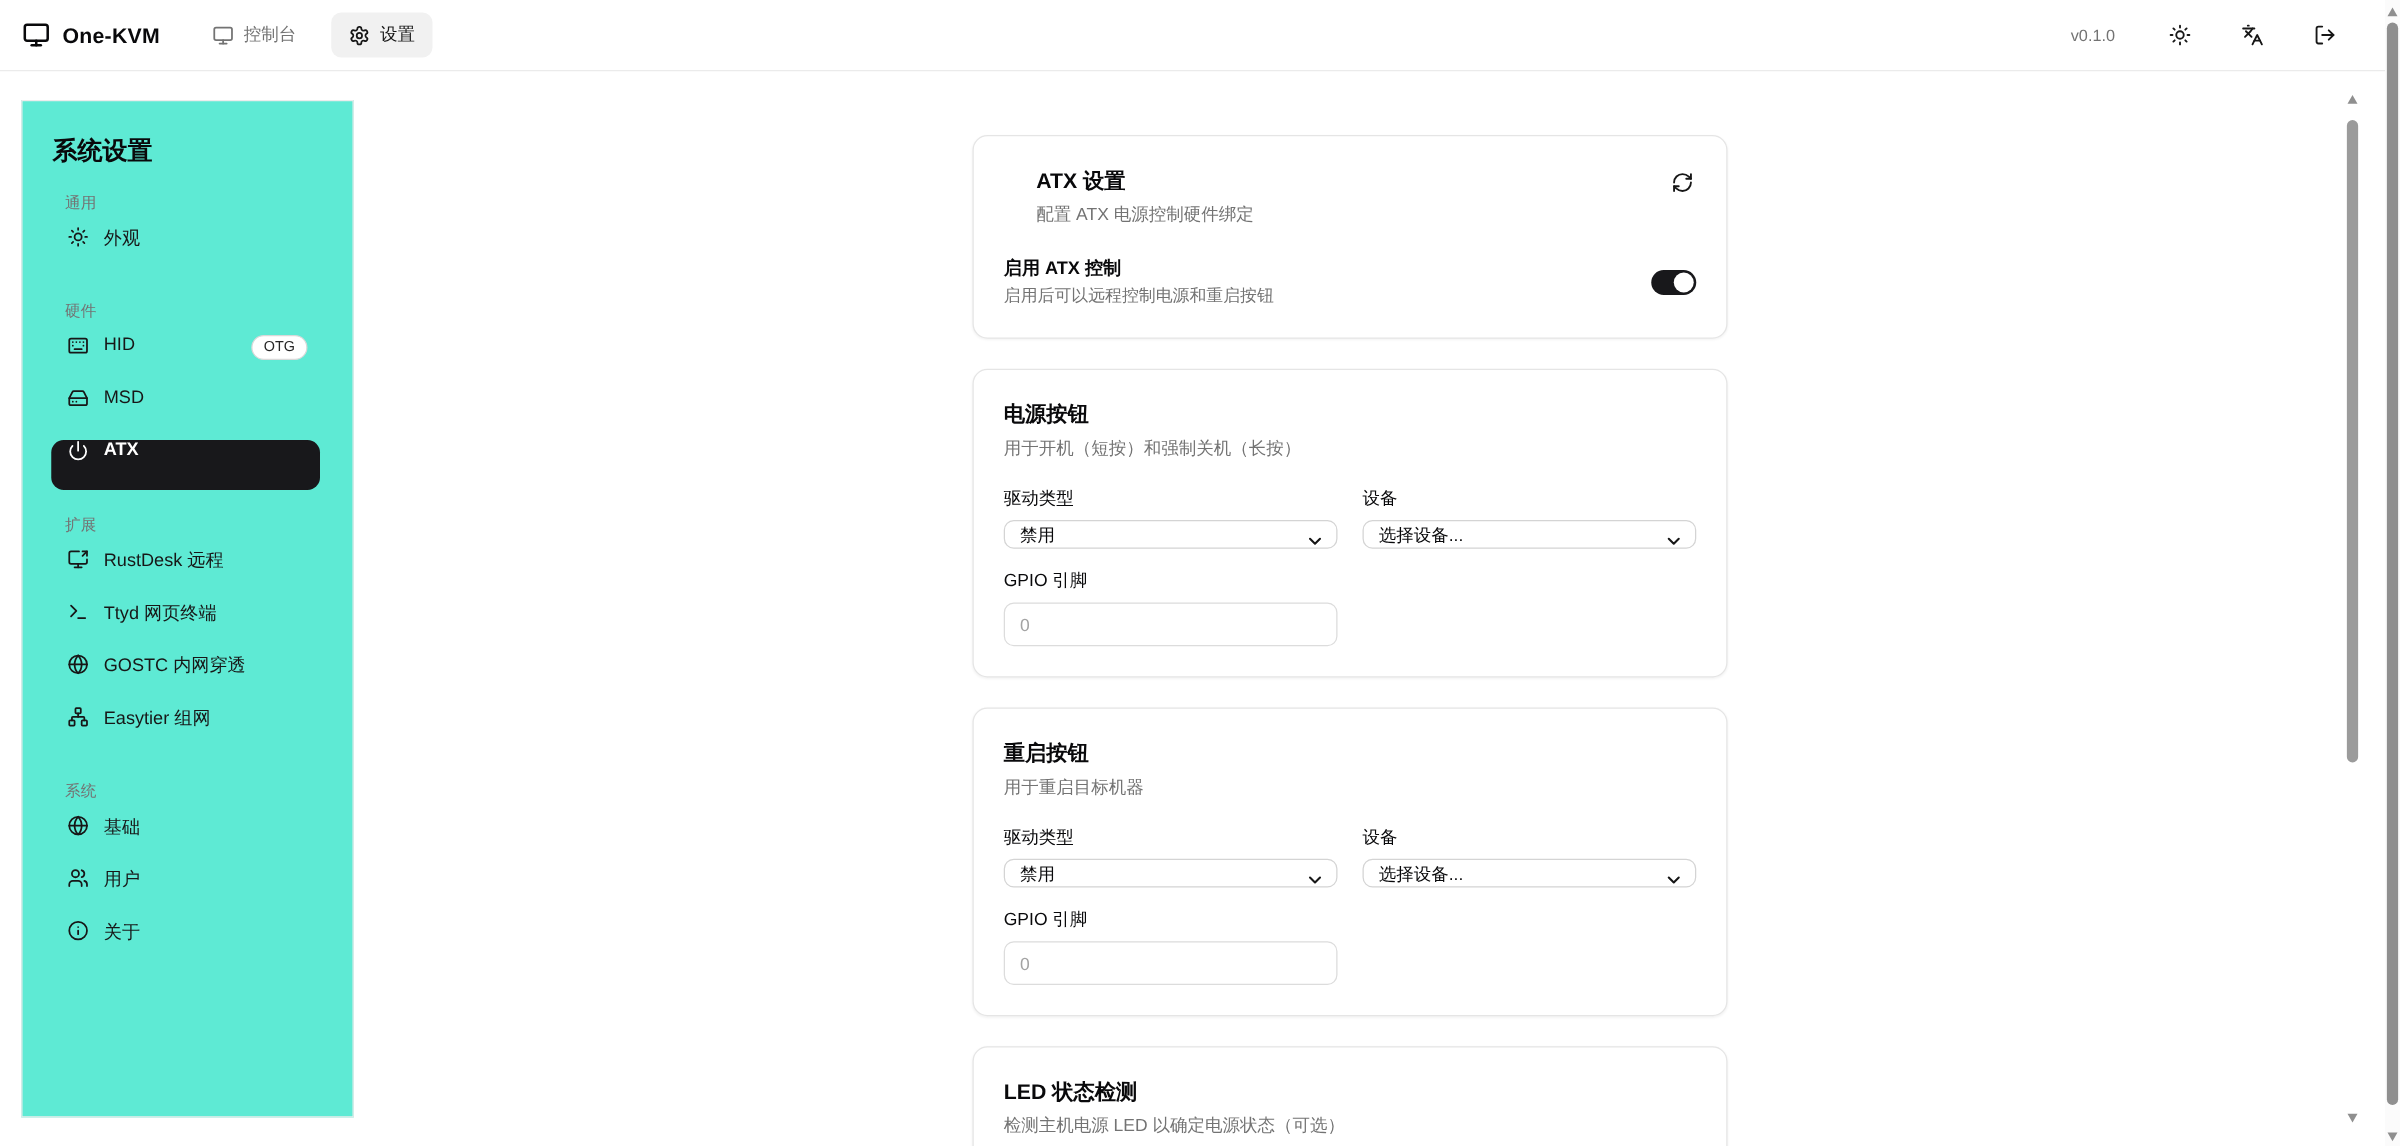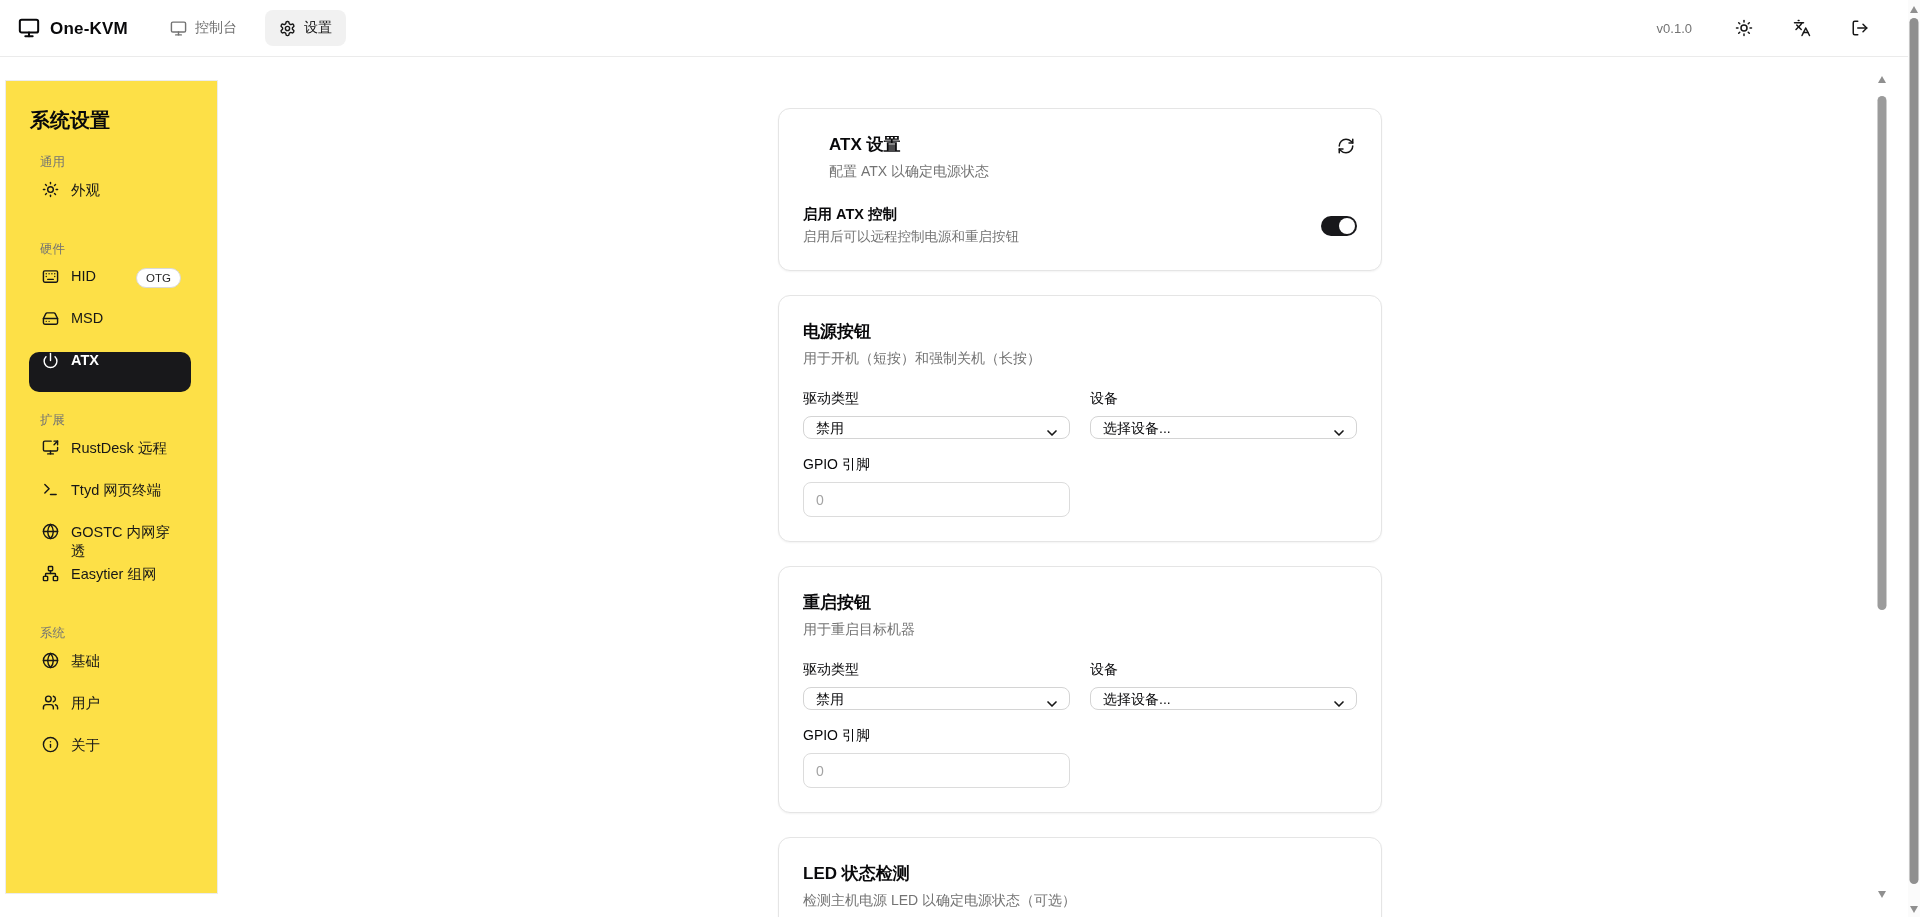--- a/index.html
+++ b/index.html
@@ -20,22 +20,22 @@
     padding:9px 14px; border-radius:8px; color:#737373; cursor:pointer; }
   .nav-tab.active { background:#f1f1f1; color:#171717; }
   .header-right { margin-left:auto; display:flex; align-items:center; gap:22px;
     padding-right:14px; }
   .version { font-size:13px; color:#737373; margin-right:12px; }
   .icon-btn { width:36px; height:36px; display:flex; align-items:center;
     justify-content:center; border:none; background:transparent; color:#171717;
     border-radius:8px; cursor:pointer; }
 
   
-  .sidebar { position:absolute; left:5px; top:80px; bottom:23px; width:213px;
-    background:#fde047; border:1px solid #ececec; overflow:hidden; }
+  .sidebar { position:absolute; left:17px; top:80px; bottom:23px; width:266px;
+    background:#5eead4; border:1px solid #ececec; overflow:hidden; }
   .sidebar-title { font-size:20px; font-weight:700; margin:26px 0 16px 24px; }
   .section-label { font-size:12.5px; color:#737373; margin:20px 0 10px 34px; }
   .side-item { display:flex; align-items:flex-start; gap:12px; height:40px;
     margin:0 26px 2px 23px; padding:0 10px 0 13px; border-radius:10px;
     font-size:14.5px; color:#171717; cursor:pointer; }
   .side-item .ic { width:17px; height:17px; flex:none; }
   .side-item.active { background:#18181b; color:#fff; font-weight:600; }
   .badge { margin-left:auto; font-size:11.5px; color:#262626;
     border:1px solid #d9d9d9; border-radius:999px; padding:3px 9px;
     background:#fff; white-space:nowrap; }
@@ -356,21 +356,21 @@
   </div>
 </div>
 
 <div class="main">
   <div class="cards">
 
     <div class="card">
       <div class="card-head">
         <div>
           <div class="card-title">ATX 设置</div>
-          <div class="card-sub">配置 ATX 以确定电源状态</div>
+          <div class="card-sub">配置 ATX 电源控制硬件绑定</div>
         </div>
         <button class="refresh-btn">
           <span>
               <svg class="ic" width="18" height="18">
                 <use href="#i-refresh"></use>
               </svg>
             </span>
         </button>
       </div>
       <div class="toggle-row">

